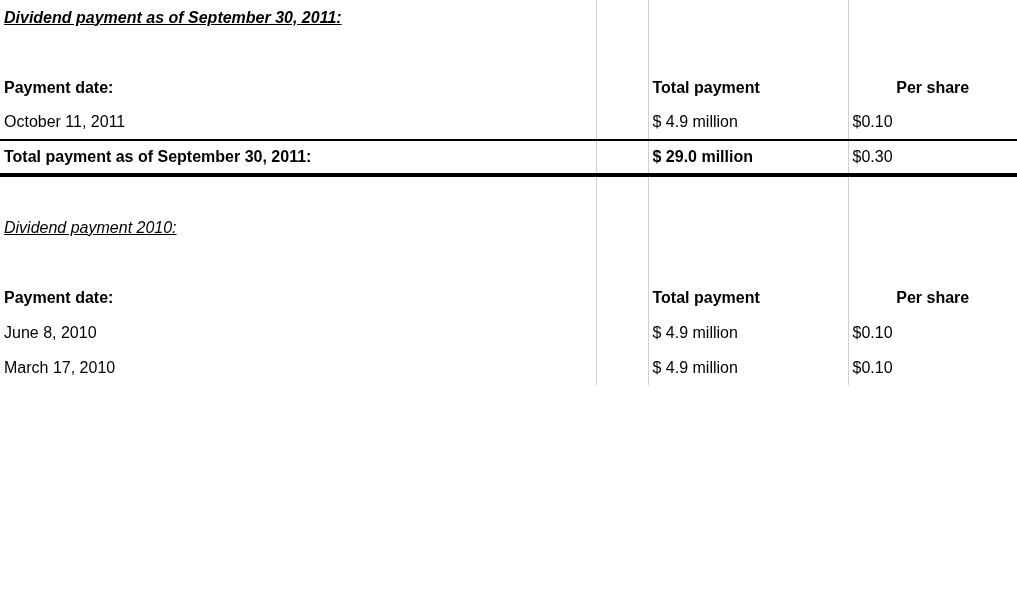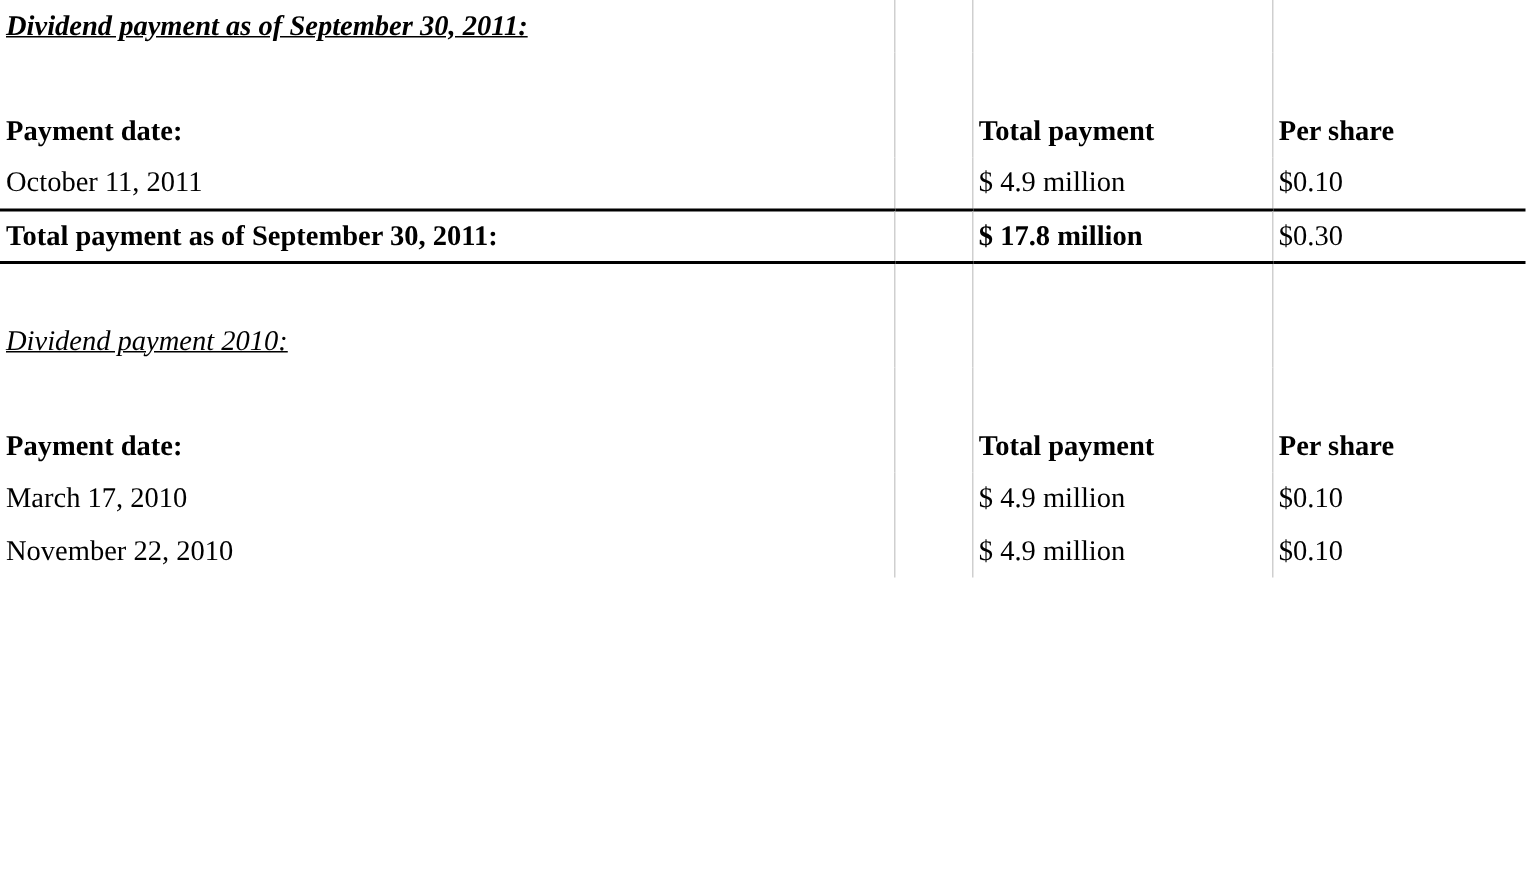--- a/index.html
+++ b/index.html
@@ -27,48 +27,47 @@
   }
   table.grid col.c-label { width: 596px; }
   table.grid col.c-gap   { width: 52px; }
   table.grid col.c-total { width: 200px; }
   table.grid col.c-share { width: 169px; }
 
   table.grid td {
     height: 35px;
     padding: 0 4px;
     vertical-align: middle;
-    font-size: 19px;
+    font-size: 16px;
     line-height: 22px;
     border-right: 1px solid #cfcfcf;
     box-sizing: border-box;
     white-space: nowrap;
     overflow: hidden;
-    font-family: Liberation Serif, serif;
   }
   table.grid td.last { border-right: none; }
 
   .r-title { font-style: italic; font-weight: bold; }
   .r-title span.u {
     text-decoration: underline;
   }
   .sub-title {
     font-style: italic;
     font-weight: normal;
   }
   .sub-title span.u { text-decoration: underline; }
-  .right { text-align: left; }
+  .right { text-align: center; }
 
   .money { padding-left: 8px; }
   .share { }
 
   
   tr.total-row td {
     border-top: 2px solid #000000;
-    border-bottom: 2px solid #000000;
+    border-bottom: 4px solid #000000;
     font-weight: bold;
   }
   tr.total-row td.share-cell { font-weight: normal; }
 
   tr.header-row td { font-weight: bold; }
 </style>
 </head>
 <body>
 
 <div class="sheet">
@@ -105,21 +104,21 @@
       <tr>
         <td>October 11, 2011</td>
         <td></td>
         <td class="money">$ 4.9 million</td>
         <td class="last share">$0.10</td>
       </tr>
 
       <tr class="total-row">
         <td>Total payment as of September 30, 2011:</td>
         <td></td>
-        <td class="money">$ 17.8 million</td>
+        <td class="money">$ 29.0 million</td>
         <td class="last share share-cell">$0.30</td>
       </tr>
 
       <tr>
         <td></td>
         <td></td>
         <td></td>
         <td class="last"></td>
       </tr>
 
@@ -138,27 +137,27 @@
       </tr>
 
       <tr class="header-row">
         <td>Payment date:</td>
         <td></td>
         <td class="money">Total payment</td>
         <td class="last right">Per share</td>
       </tr>
 
       <tr>
-        <td>March 17, 2010</td>
+        <td>June 8, 2010</td>
         <td></td>
         <td class="money">$ 4.9 million</td>
         <td class="last share">$0.10</td>
       </tr>
       <tr>
-        <td>November 22, 2010</td>
+        <td>March 17, 2010</td>
         <td></td>
         <td class="money">$ 4.9 million</td>
         <td class="last share">$0.10</td>
       </tr>
 
     </tbody>
   </table>
 </div>
 
 </body></html>

